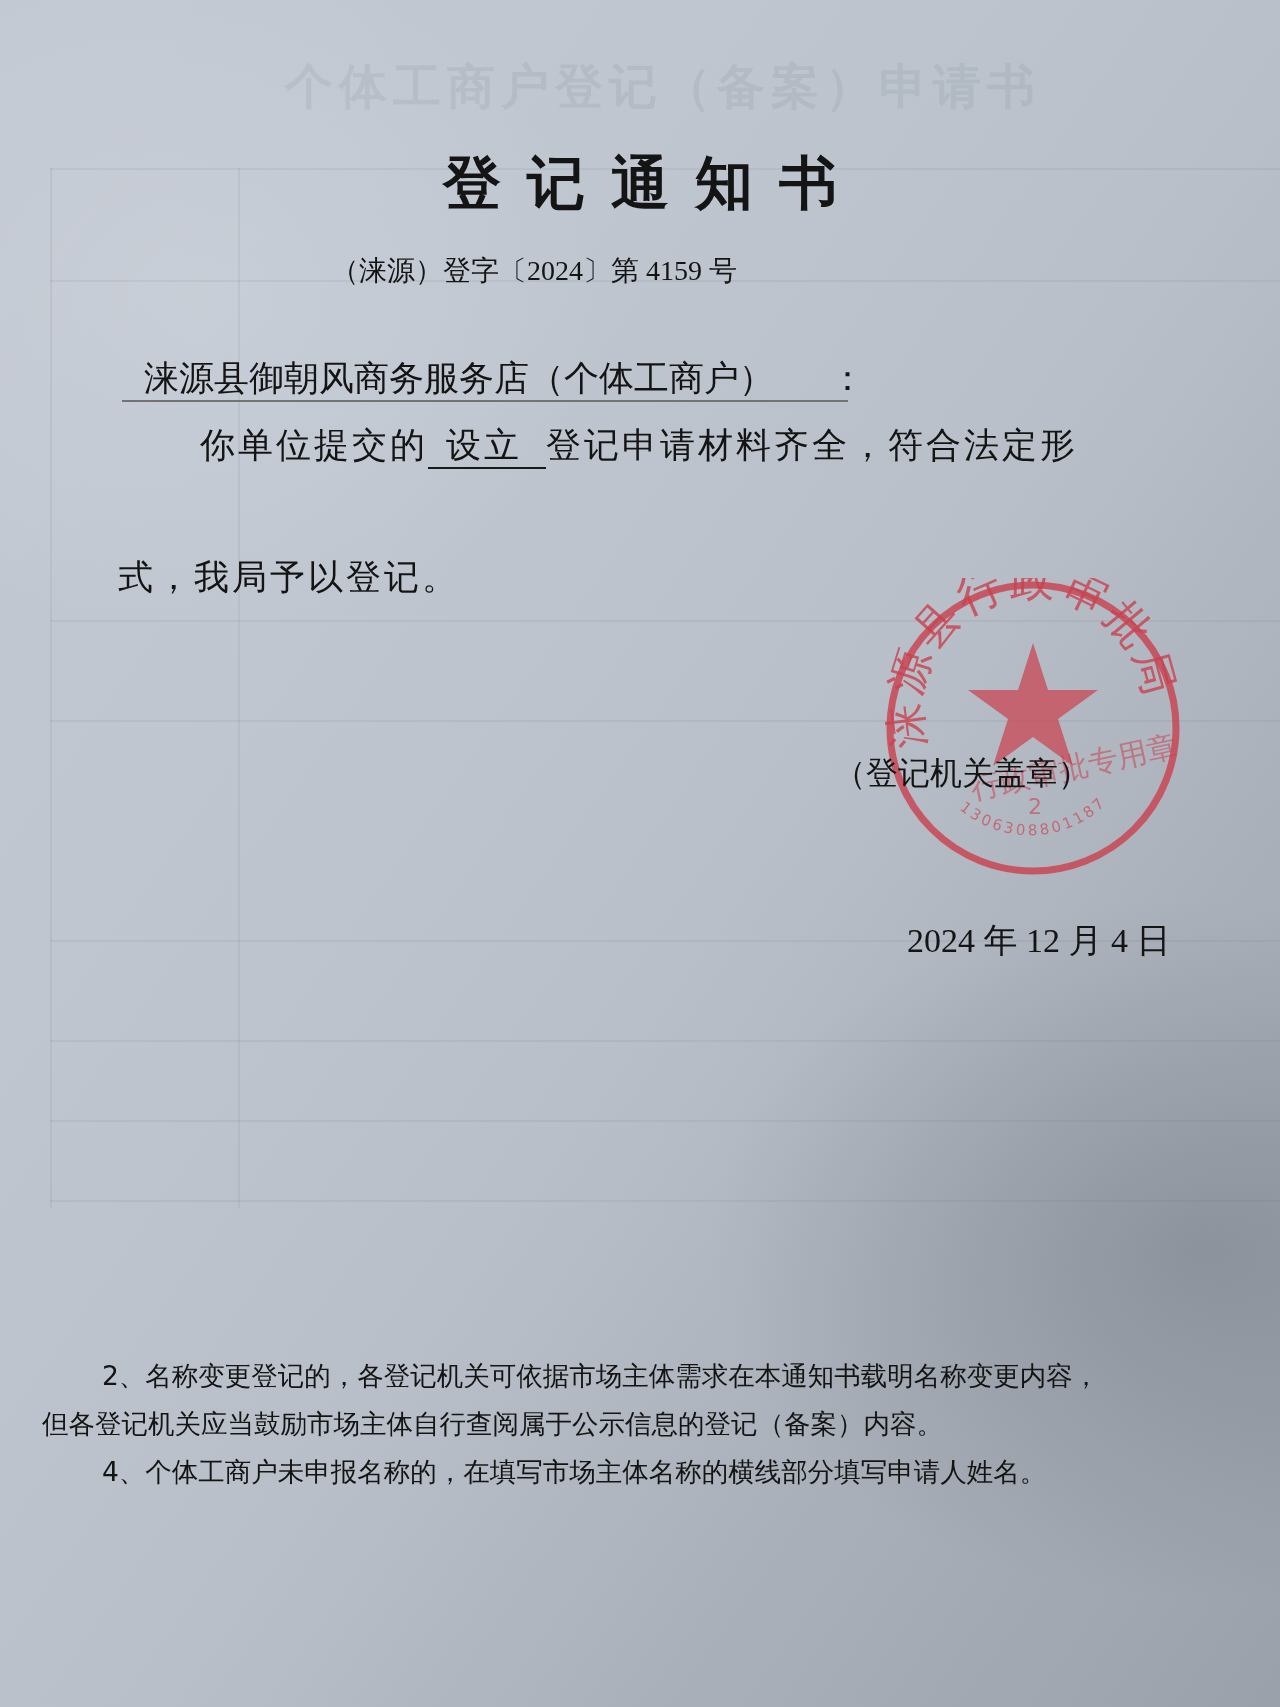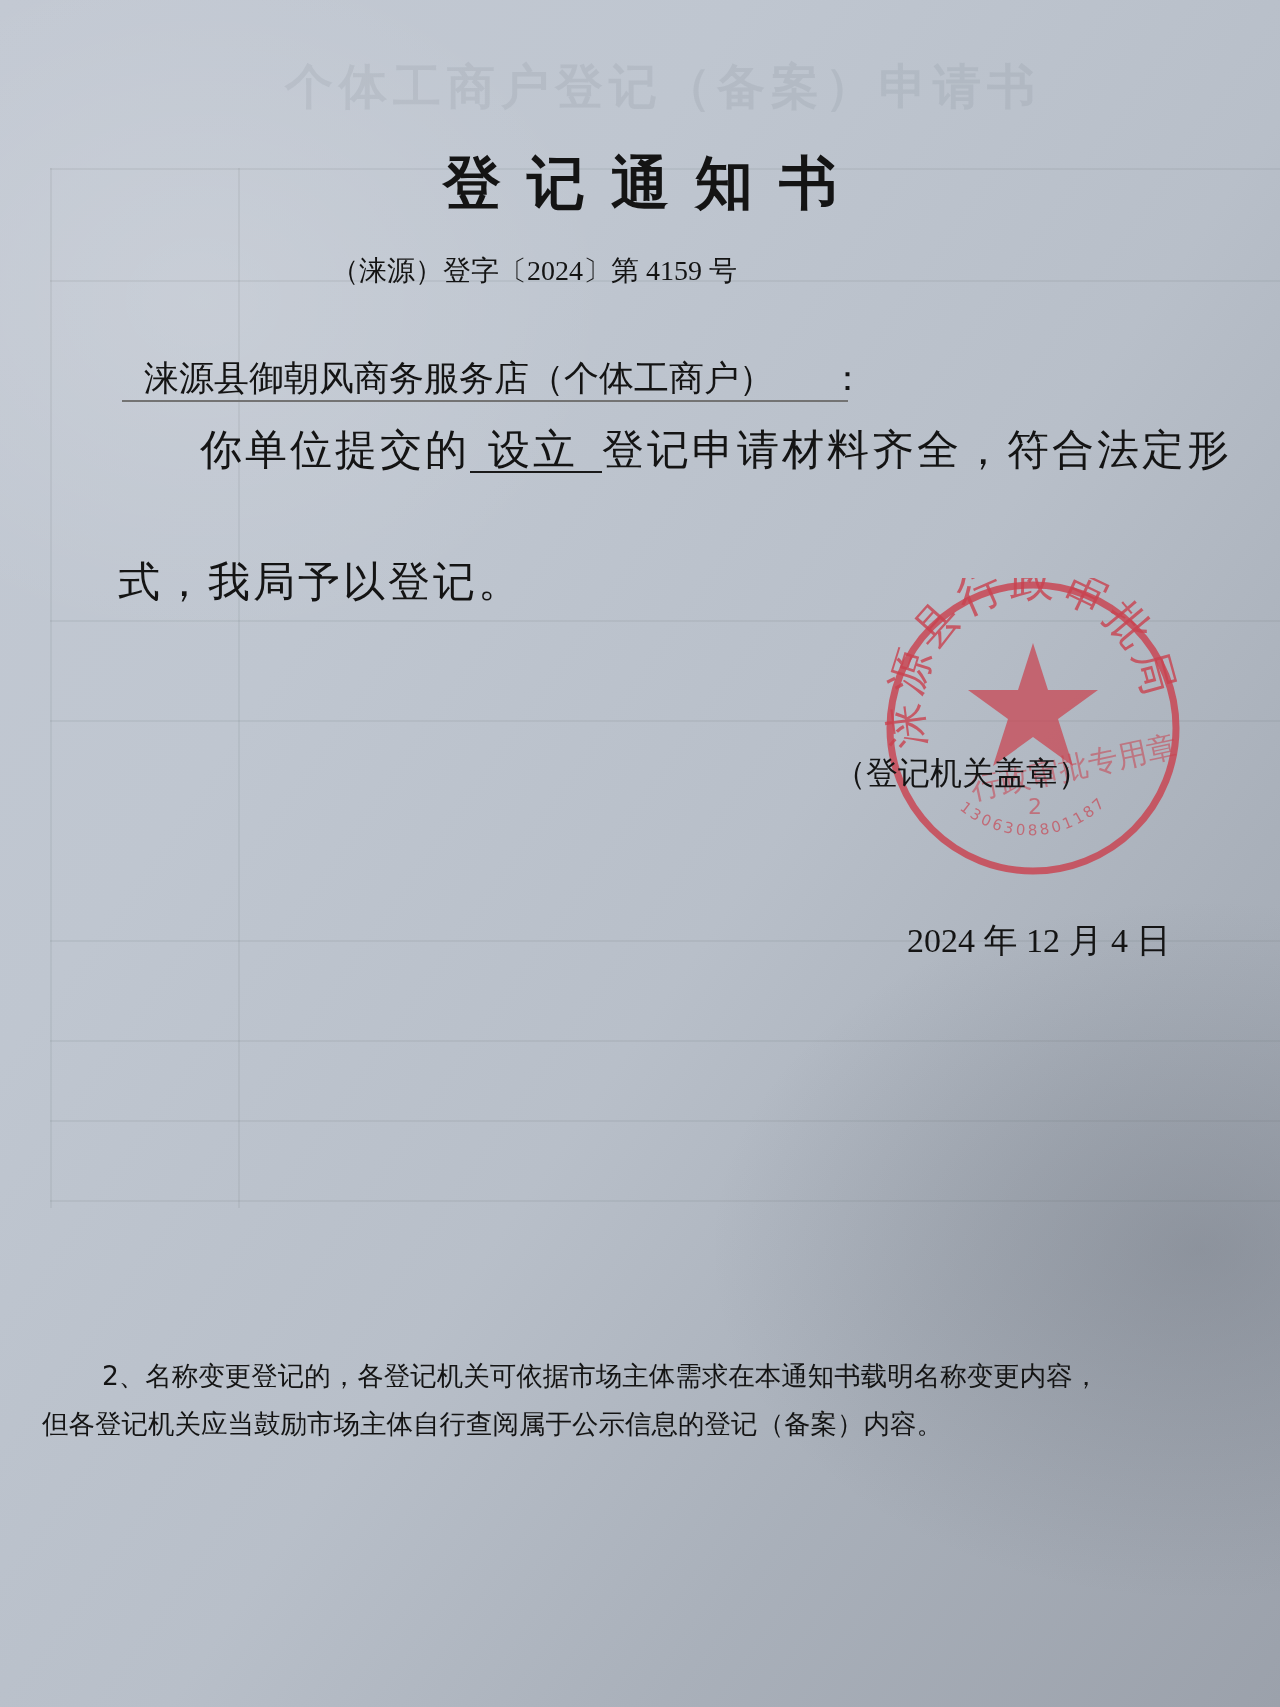--- a/index.html
+++ b/index.html
@@ -71,22 +71,22 @@
       border-bottom: 2px solid #737373;
       padding: 0 74px 0 22px;
       line-height: 44px;
     }
     .addressee .colon {
       display: inline-block;
       margin-left: -18px;
     }
     .body-line {
       position: absolute;
-      font-family: Liberation Sans, sans-serif;
-      font-size: 42px;
+      font-family: Liberation Serif, serif;
+      font-size: 35px;
       white-space: nowrap;
       letter-spacing: 3px;
     }
     .line1 { left: 200px; top: 422px; }
     .line2 { left: 118px; top: 506px; margin-top: 48px; }
     .fill {
       display: inline-block;
       border-bottom: 2px solid #1a1a1a;
       padding: 0 24px 0 18px;
       line-height: 42px;
@@ -174,13 +174,14 @@
   </text>
 </svg>
 
 <div class="seal-label">（登记机关盖章）</div>
 
 <div class="date">2024 年 12 月 4 日</div>
 
 <div class="notes">
   <div class="note-line indent">2、名称变更登记的，各登记机关可依据市场主体需求在本通知书载明名称变更内容，</div>
   <div class="note-line" style="margin-left:-8px;">但各登记机关应当鼓励市场主体自行查阅属于公示信息的登记（备案）内容。</div>
+  <div class="note-line indent">4、个体工商户未申报名称的，在填写市场主体名称的横线部分填写申请人姓名。</div>
 </div>
 
 </body></html>

